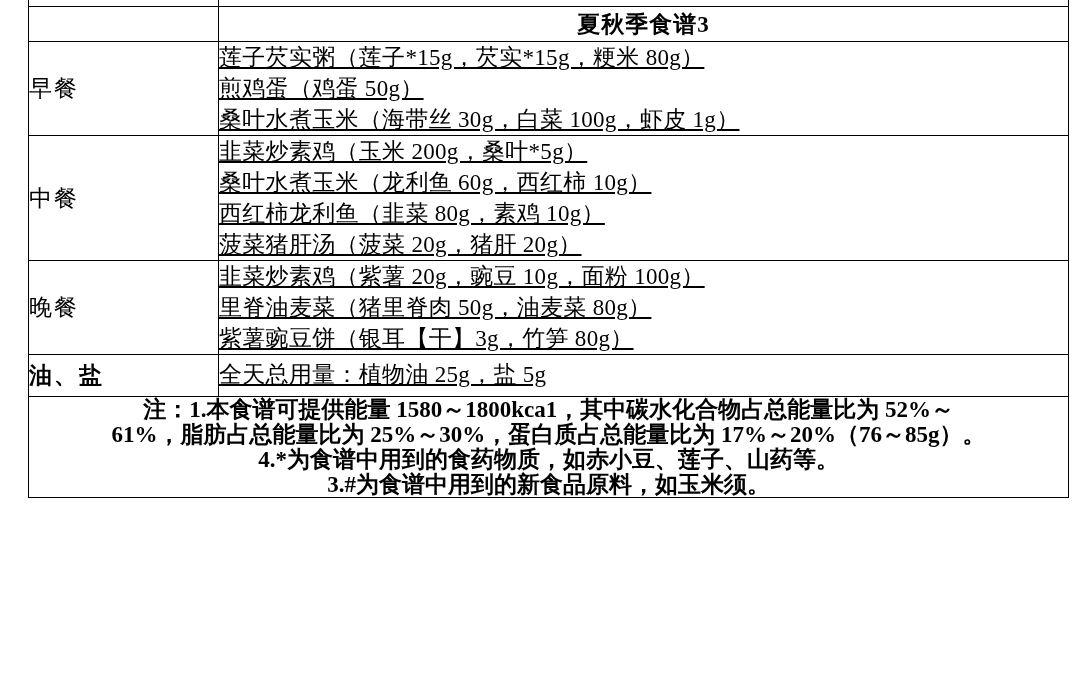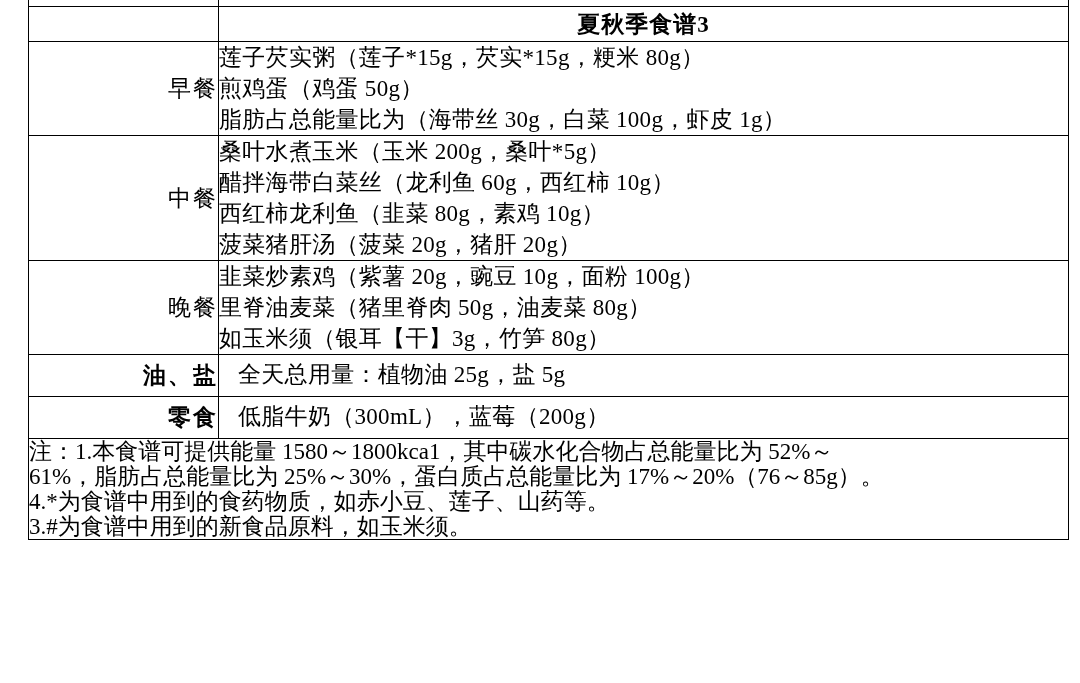--- a/index.html
+++ b/index.html
@@ -46,47 +46,48 @@
 
   .title-cell {
     text-align: center;
     font-weight: bold;
     font-size: 25px;
     letter-spacing: 1px;
     padding: 6px 0 9px 0;
     height: 34px;
   }
   .label-cell {
-    text-align: right;
+    text-align: left;
     font-size: 24px;
     letter-spacing: 2px;
   }
   .body-cell {
     padding: 6px 0 8px 10px;
     font-size: 24px;
+    text-decoration: underline;
   }
   .body-cell .line {
     padding: 4px 0 4px 0;
     white-space: nowrap;
     letter-spacing: 0.3px;
   }
   .single .body-cell {
     padding-top: 4px;
     padding-bottom: 6px;
-    padding-left: 19px;
   }
   .single .label-cell {
     letter-spacing: 2px;
     font-weight: bold;
   }
   .notes-cell {
     padding: 6px 8px 10px 6px;
     font-size: 24px;
     line-height: 1.46;
-    text-align: left;
+    text-align: center;
+    font-weight: bold;
   }
   .notes-cell .nline {
     padding: 1px 0;
   }
   .nowrap { white-space: nowrap; }
 </style>
 </head>
 <body>
 
 <div class="page">
@@ -104,56 +105,50 @@
       <tr>
         <td></td>
         <td class="title-cell">夏秋季食谱3</td>
       </tr>
 
       <tr>
         <td class="label-cell">早餐</td>
         <td class="body-cell">
           <div class="line">莲子芡实粥（莲子*15g，芡实*15g，粳米 80g）</div>
           <div class="line">煎鸡蛋（鸡蛋 50g）</div>
-          <div class="line">脂肪占总能量比为（海带丝 30g，白菜 100g，虾皮 1g）</div>
+          <div class="line">桑叶水煮玉米（海带丝 30g，白菜 100g，虾皮 1g）</div>
         </td>
       </tr>
 
       <tr>
         <td class="label-cell">中餐</td>
         <td class="body-cell">
-          <div class="line">桑叶水煮玉米（玉米 200g，桑叶*5g）</div>
-          <div class="line">醋拌海带白菜丝（龙利鱼 60g，西红柿 10g）</div>
+          <div class="line">韭菜炒素鸡（玉米 200g，桑叶*5g）</div>
+          <div class="line">桑叶水煮玉米（龙利鱼 60g，西红柿 10g）</div>
           <div class="line">西红柿龙利鱼（韭菜 80g，素鸡 10g）</div>
           <div class="line">菠菜猪肝汤（菠菜 20g，猪肝 20g）</div>
         </td>
       </tr>
 
       <tr>
         <td class="label-cell">晚餐</td>
         <td class="body-cell">
           <div class="line">韭菜炒素鸡（紫薯 20g，豌豆 10g，面粉 100g）</div>
           <div class="line">里脊油麦菜（猪里脊肉 50g，油麦菜 80g）</div>
-          <div class="line">如玉米须（银耳【干】3g，竹笋 80g）</div>
+          <div class="line">紫薯豌豆饼（银耳【干】3g，竹笋 80g）</div>
         </td>
       </tr>
 
       <tr class="single">
         <td class="label-cell">油、盐</td>
         <td class="body-cell">
           <div class="line">全天总用量：植物油 25g，盐 5g</div>
         </td>
       </tr>
 
-      <tr class="single">
-        <td class="label-cell">零食</td>
-        <td class="body-cell">
-          <div class="line">低脂牛奶（300mL），蓝莓（200g）</div>
-        </td>
-      </tr>
 
       <tr>
         <td class="notes-cell" colspan="2">
           <div class="nline nowrap">注：1.本食谱可提供能量 1580～1800kca1，其中碳水化合物占总能量比为 52%～</div>
           <div class="nline nowrap">61%，脂肪占总能量比为 25%～30%，蛋白质占总能量比为 17%～20%（76～85g）。</div>
           <div class="nline nowrap">4.*为食谱中用到的食药物质，如赤小豆、莲子、山药等。</div>
           <div class="nline nowrap">3.#为食谱中用到的新食品原料，如玉米须。</div>
         </td>
       </tr>
     </tbody>

